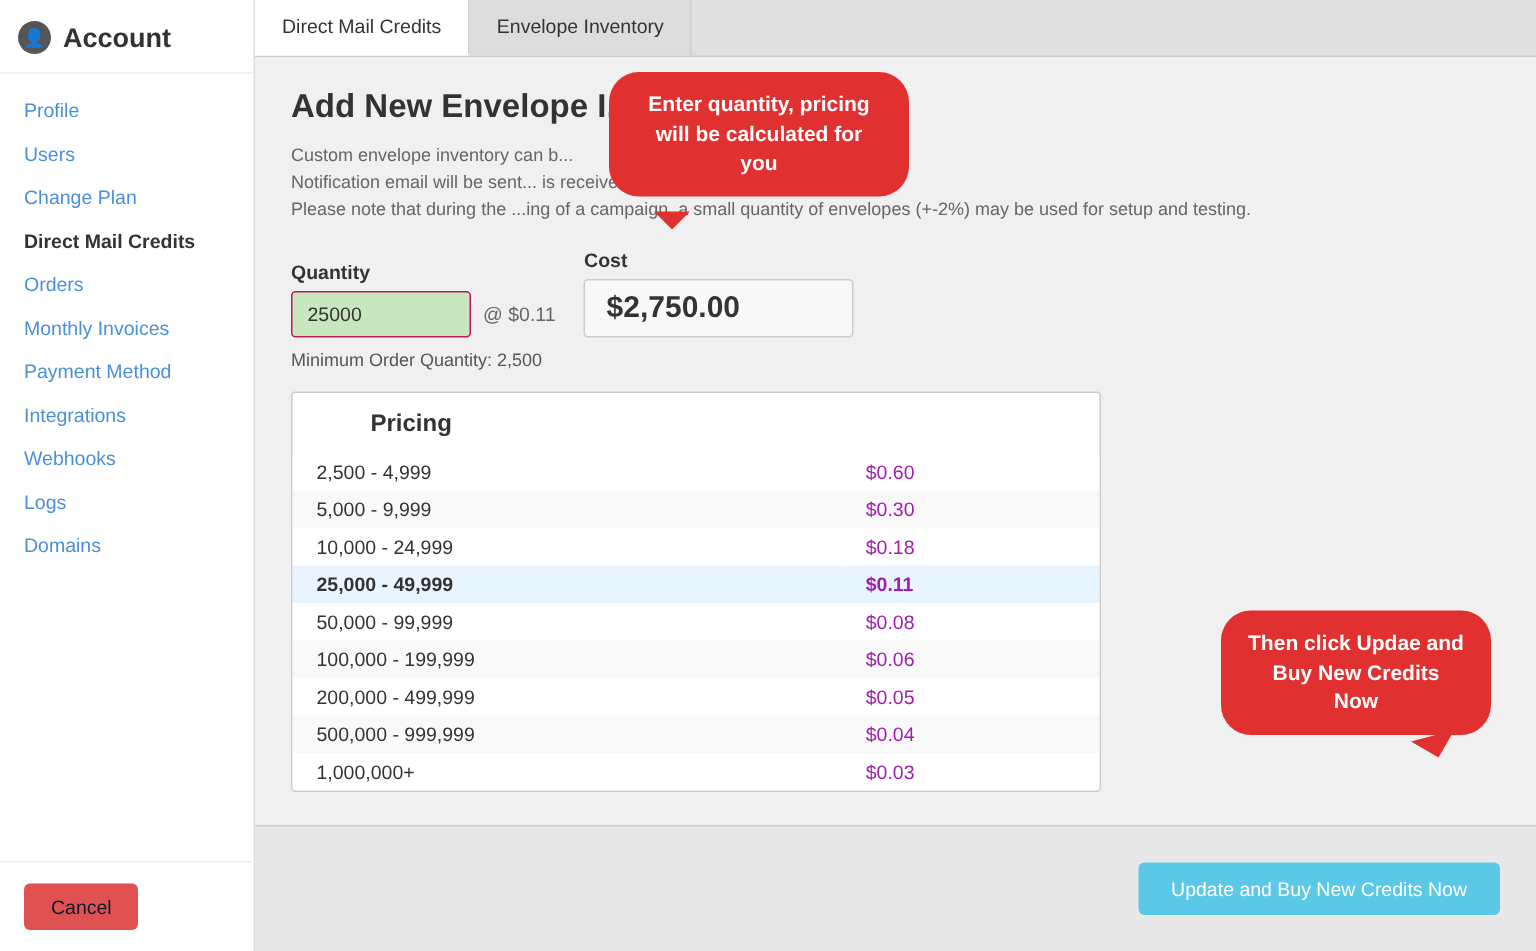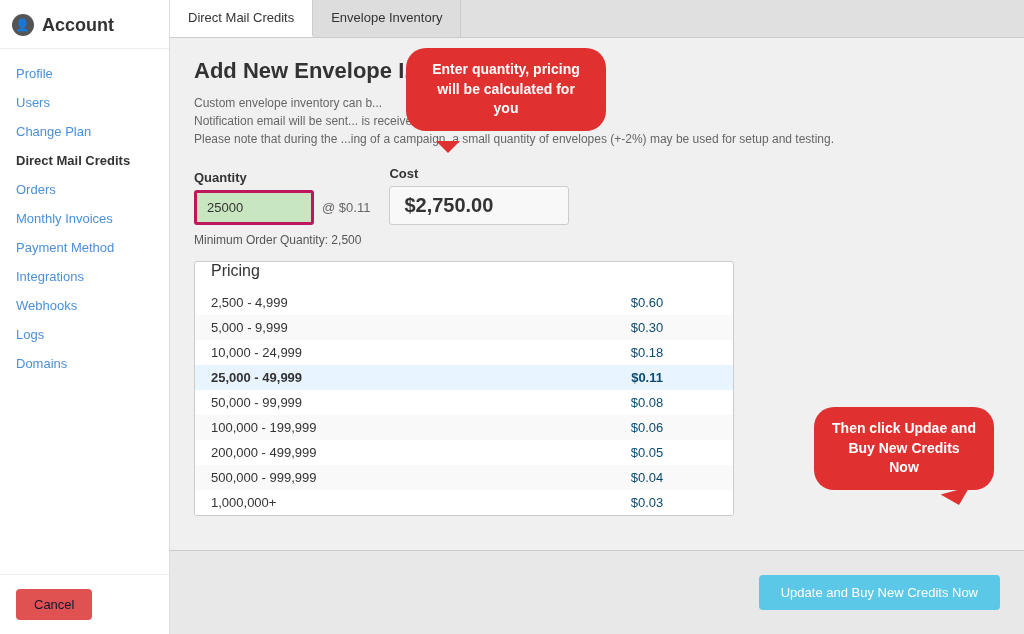--- a/index.html
+++ b/index.html
@@ -129,21 +129,21 @@
       color: #333;
       margin-bottom: 5px;
     }
     .qty-input-wrap {
       display: flex;
       align-items: center;
       gap: 8px;
     }
     .qty-input {
       background: #c8e6c0;
-      border: 3px solid #be185d;
+      border: 1px solid #be185d;
       padding: 7px 10px;
       font-size: 13px;
       width: 120px;
       border-radius: 3px;
       color: #333;
     }
     .per-unit {
       font-size: 13px;
       color: #666;
     }
@@ -166,38 +166,39 @@
     
     .pricing-box {
       border: 1px solid #ccc;
       background: #fff;
       border-radius: 3px;
       overflow: hidden;
       max-width: 540px;
     }
     .pricing-title {
       font-size: 16px;
-      font-weight: normal;
-      color: #333;
-      padding: 0 16px 10px;
+      font-weight: bold;
+      color: #333;
+      padding: 12px 16px 10px;
+      margin-left: 36px;
     }
     .pricing-table {
       width: 100%;
       border-collapse: collapse;
     }
     .pricing-table tr td {
       padding: 5px 16px;
       font-size: 13px;
       color: #333;
     }
     .pricing-table tr:nth-child(odd) { background: #fff; }
     .pricing-table tr:nth-child(even) { background: #f9f9f9; }
     .pricing-table tr.highlighted { background: #e8f4ff; }
     .pricing-table tr.highlighted td { font-weight: bold; }
-    .pricing-table td:last-child { text-align: center; color: #0c4a6e; }
+    .pricing-table td:last-child { text-align: left; color: #a21caf; }
 
     
     .bottom-bar {
       background: #e8e8e8;
       border-top: 1px solid #ccc;
       padding: 24px 24px;
       display: flex;
       justify-content: flex-end;
       align-items: center;
     }

